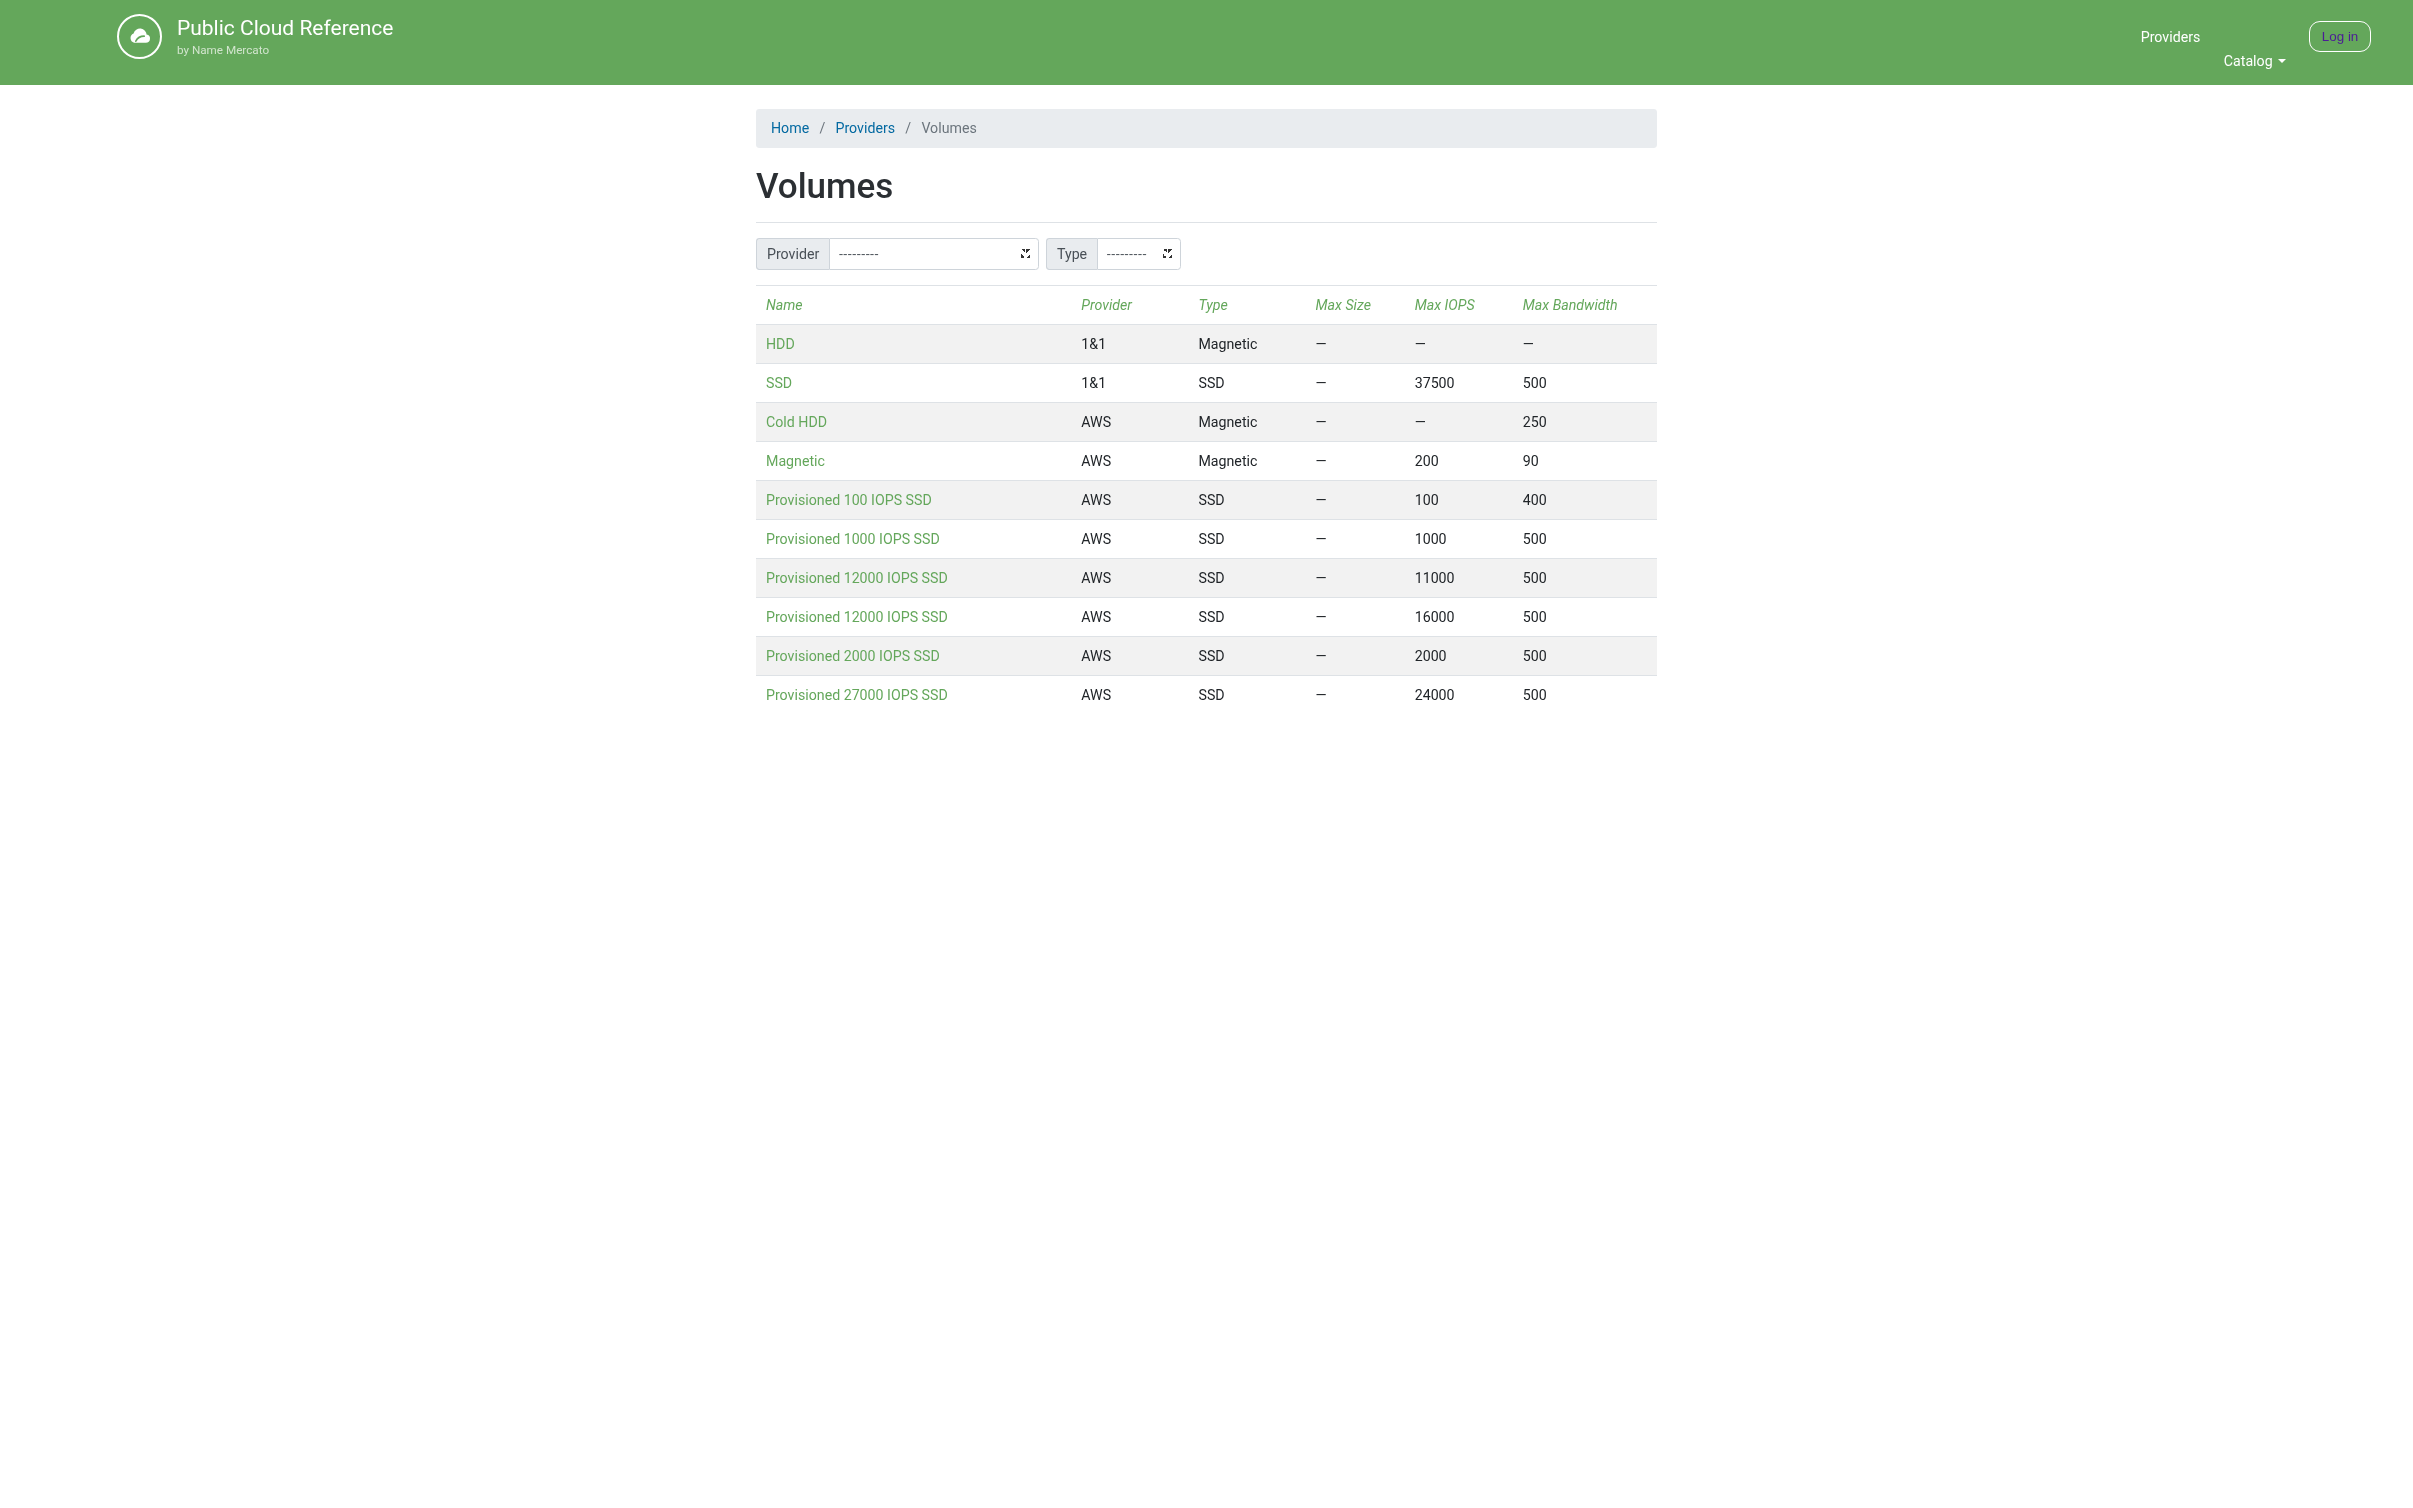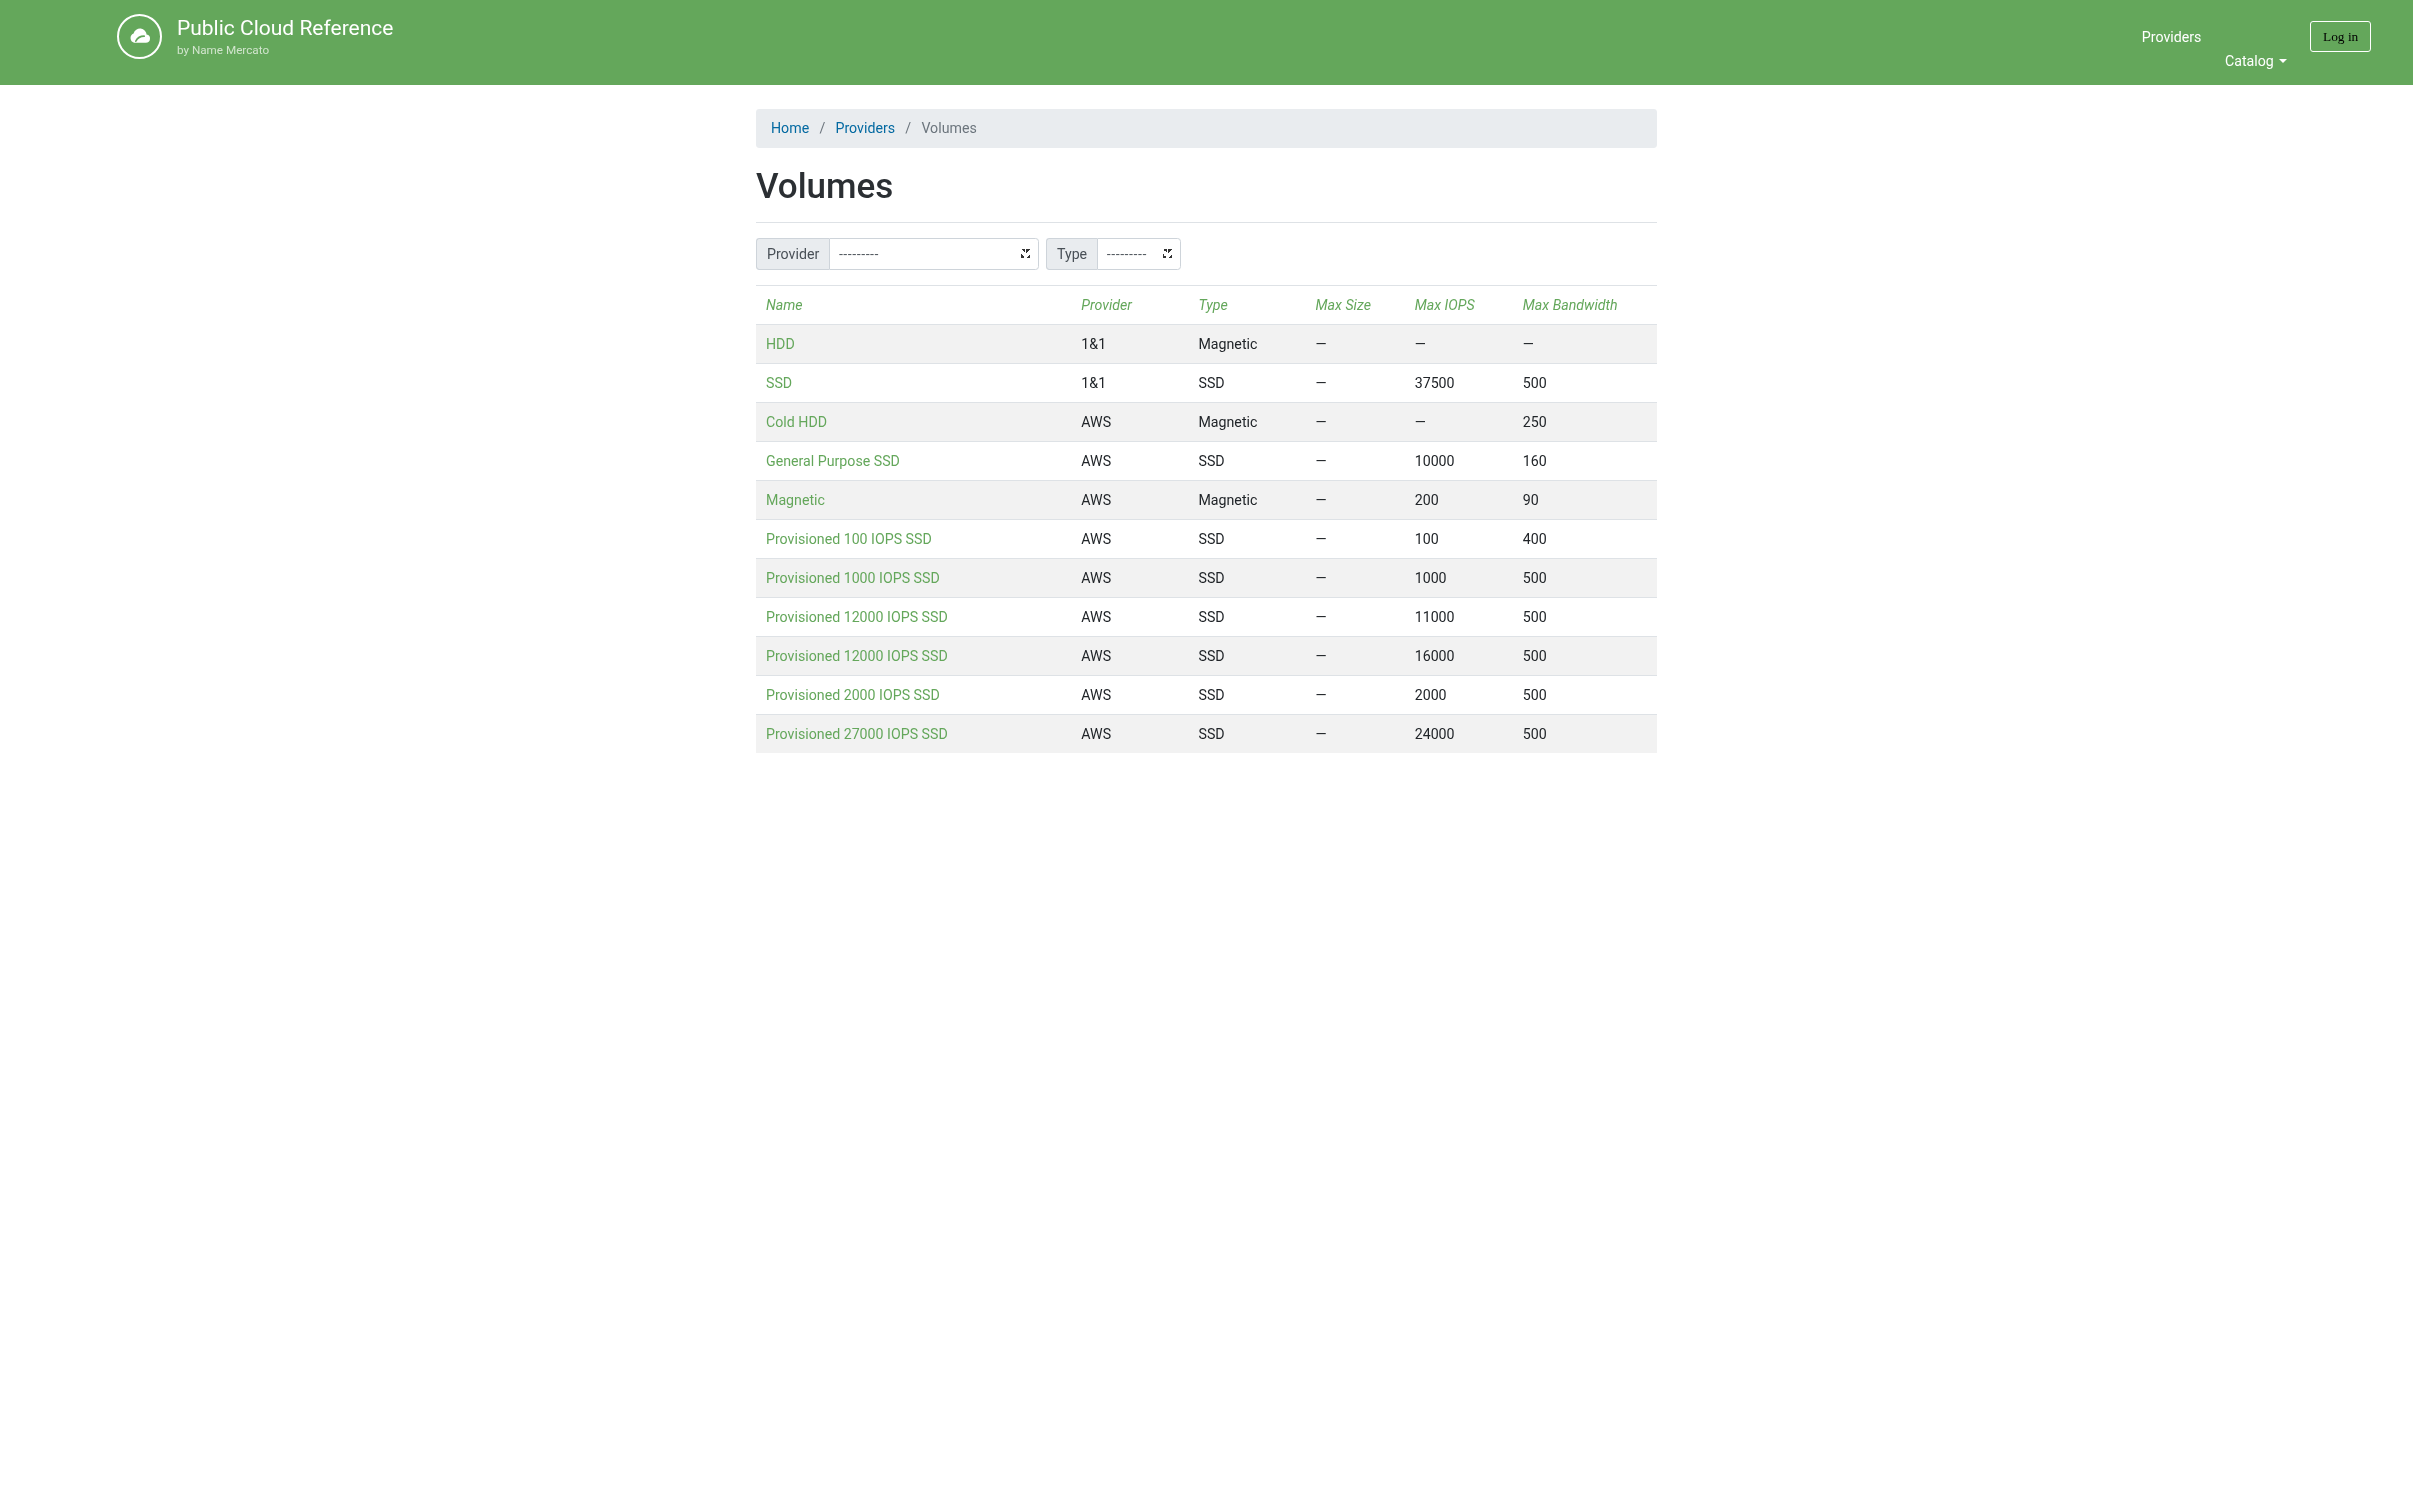--- a/index.html
+++ b/index.html
@@ -41,27 +41,26 @@
   .nav .dropdown { display: flex; align-items: center; gap: 5px; margin-top: 48px; }
   .nav .caret {
     width: 0; height: 0;
     border-left: 4.2px solid transparent;
     border-right: 4.2px solid transparent;
     border-top: 4.2px solid #fff;
     display: inline-block;
   }
   .login-btn {
     border: 0.8px solid #fff;
-    border-radius: 3px;
+    border-radius: 11px;
     padding: 6.7px 11.7px;
-    color: #000000;
+    color: #4c1d95;
     background: transparent;
     font-size: 13.4px;
     cursor: pointer;
-    font-family: Liberation Serif, serif;
   }
   .container {
     max-width: 901px;
     margin: 0 auto;
     padding: 0 0 34px 0;
   }
   .breadcrumb {
     background: #e9ecef;
     border-radius: 3.4px;
     padding: 11.7px 15px;
@@ -213,28 +212,20 @@
         </tr>
         <tr>
           <td class="name"><a href="#">Cold HDD</a></td>
           <td>AWS</td>
           <td>Magnetic</td>
           <td>—</td>
           <td>—</td>
           <td>250</td>
         </tr>
         <tr>
-          <td class="name"><a href="#">General Purpose SSD</a></td>
-          <td>AWS</td>
-          <td>SSD</td>
-          <td>—</td>
-          <td>10000</td>
-          <td>160</td>
-        </tr>
-        <tr>
           <td class="name"><a href="#">Magnetic</a></td>
           <td>AWS</td>
           <td>Magnetic</td>
           <td>—</td>
           <td>200</td>
           <td>90</td>
         </tr>
         <tr>
           <td class="name"><a href="#">Provisioned 100 IOPS SSD</a></td>
           <td>AWS</td>

